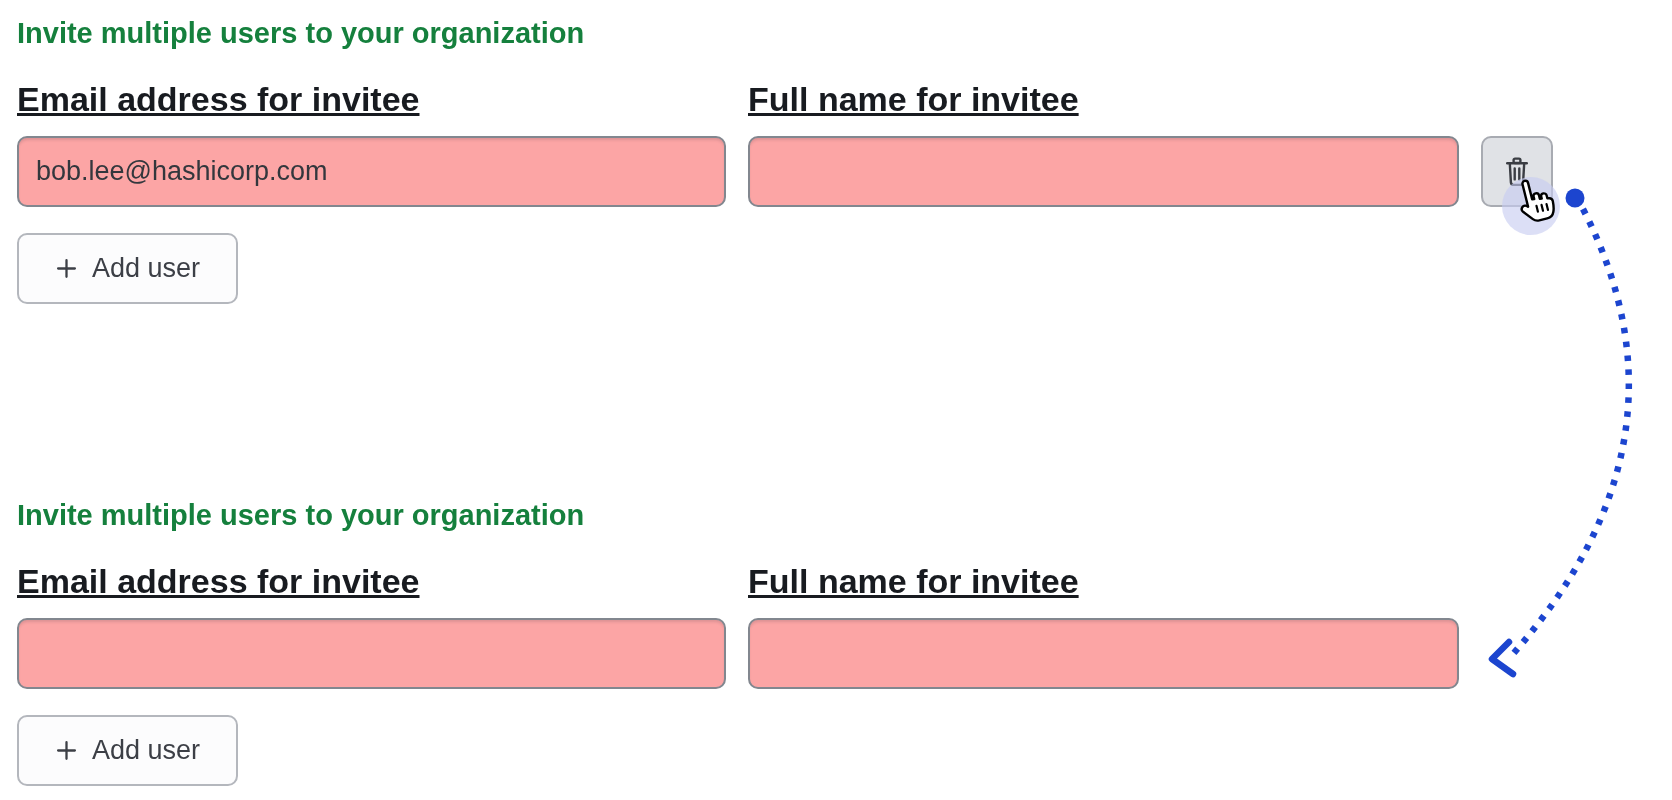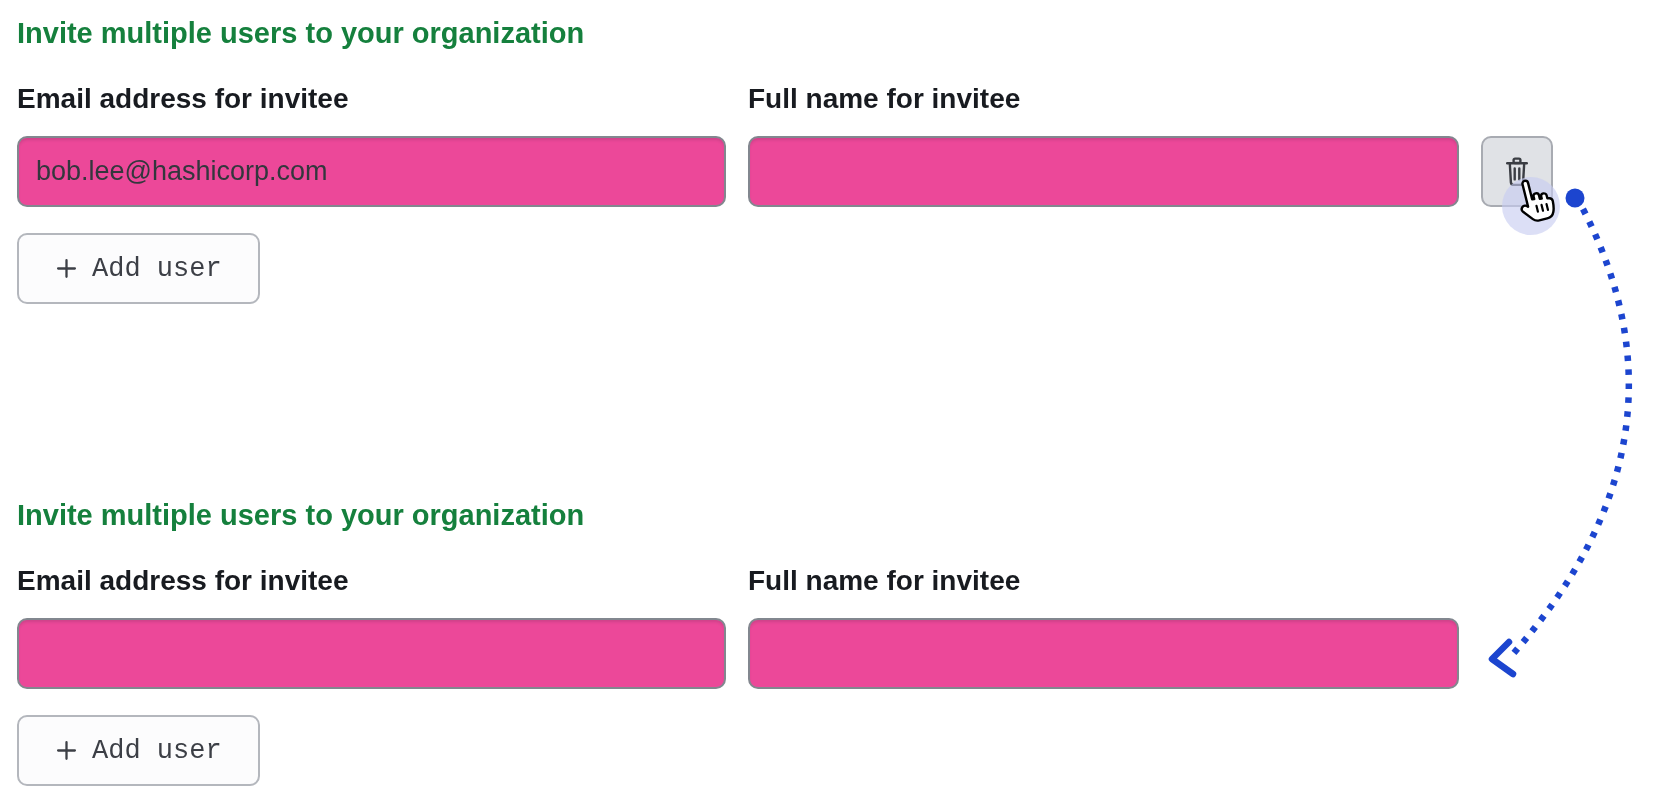--- a/index.html
+++ b/index.html
@@ -16,47 +16,47 @@
 
   .section-heading {
     font-size: 29px; line-height: 34px; font-weight: 700;
     color: #15803d; margin: 0 0 34px 0;
   }
   .fields-row { display: flex; align-items: flex-end; gap: 22px; }
   .field { display: flex; flex-direction: column; }
   .field.email { width: 709px; }
   .field.fullname { width: 711px; }
   .field-label {
-    font-size: 28px; line-height: 30px; font-weight: 700;
-    color: #181b20; margin-bottom: 22px; display: block;
+    font-size: 34px; line-height: 30px; font-weight: 700;
+    color: #181b20; margin-bottom: 22px; display: block; text-decoration: underline;
   }
   .text-input {
     width: 100%; height: 71px;
     border: 2px solid #82878f; border-radius: 10px;
-    background: #ec4899;
+    background: #fca5a5;
     padding: 0 17px;
     font-family: inherit; font-size: 27px; color: #33373d;
     box-shadow: inset 0 3px 3px -1px rgba(25,30,45,0.14);
     outline: none;
   }
   .delete-btn {
     flex: 0 0 auto;
     width: 72px; height: 71px;
     border: 2px solid #a8abb2; border-radius: 10px;
     background: #e0e2e6;
     display: flex; align-items: center; justify-content: center;
     padding: 0; cursor: pointer;
   }
   .add-user-btn {
     margin-top: 26px;
     height: 71px; padding: 0 36px;
     border: 2px solid #b4b7bd; border-radius: 10px;
     background: #fcfcfd;
     display: inline-flex; align-items: center; gap: 14px;
-    font-family: Liberation Mono, monospace; font-size: 27px; color: #3c3f46;
+    font-family: Liberation Sans, sans-serif; font-size: 27px; color: #3c3f46;
     cursor: pointer;
   }
   .section + .section { margin-top: 194px; }
 
   .overlay {
     position: absolute; inset: 0;
     width: 1672px; height: 800px;
     pointer-events: none;
   }
 </style>

